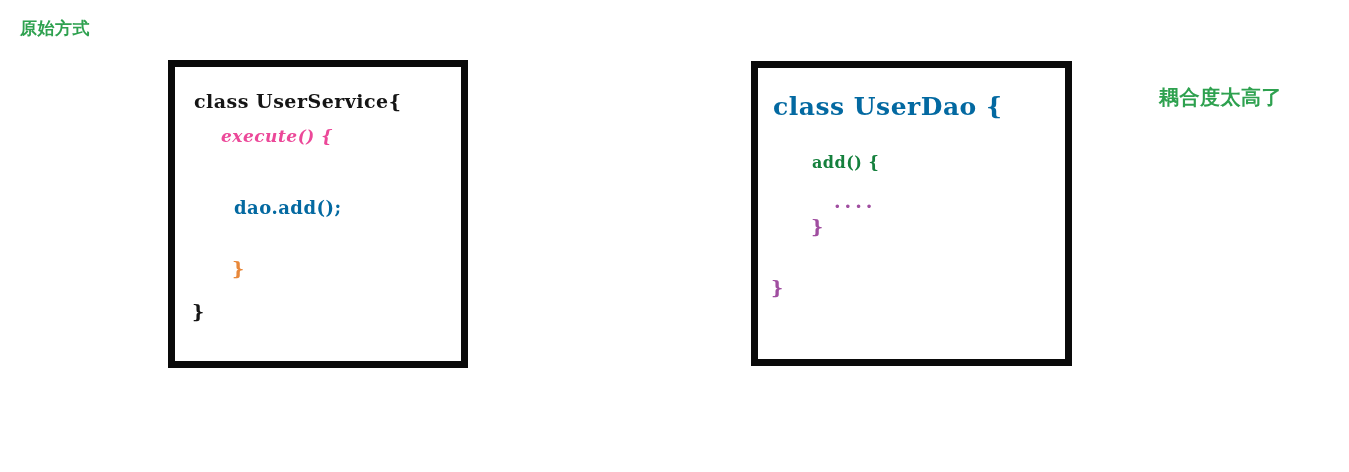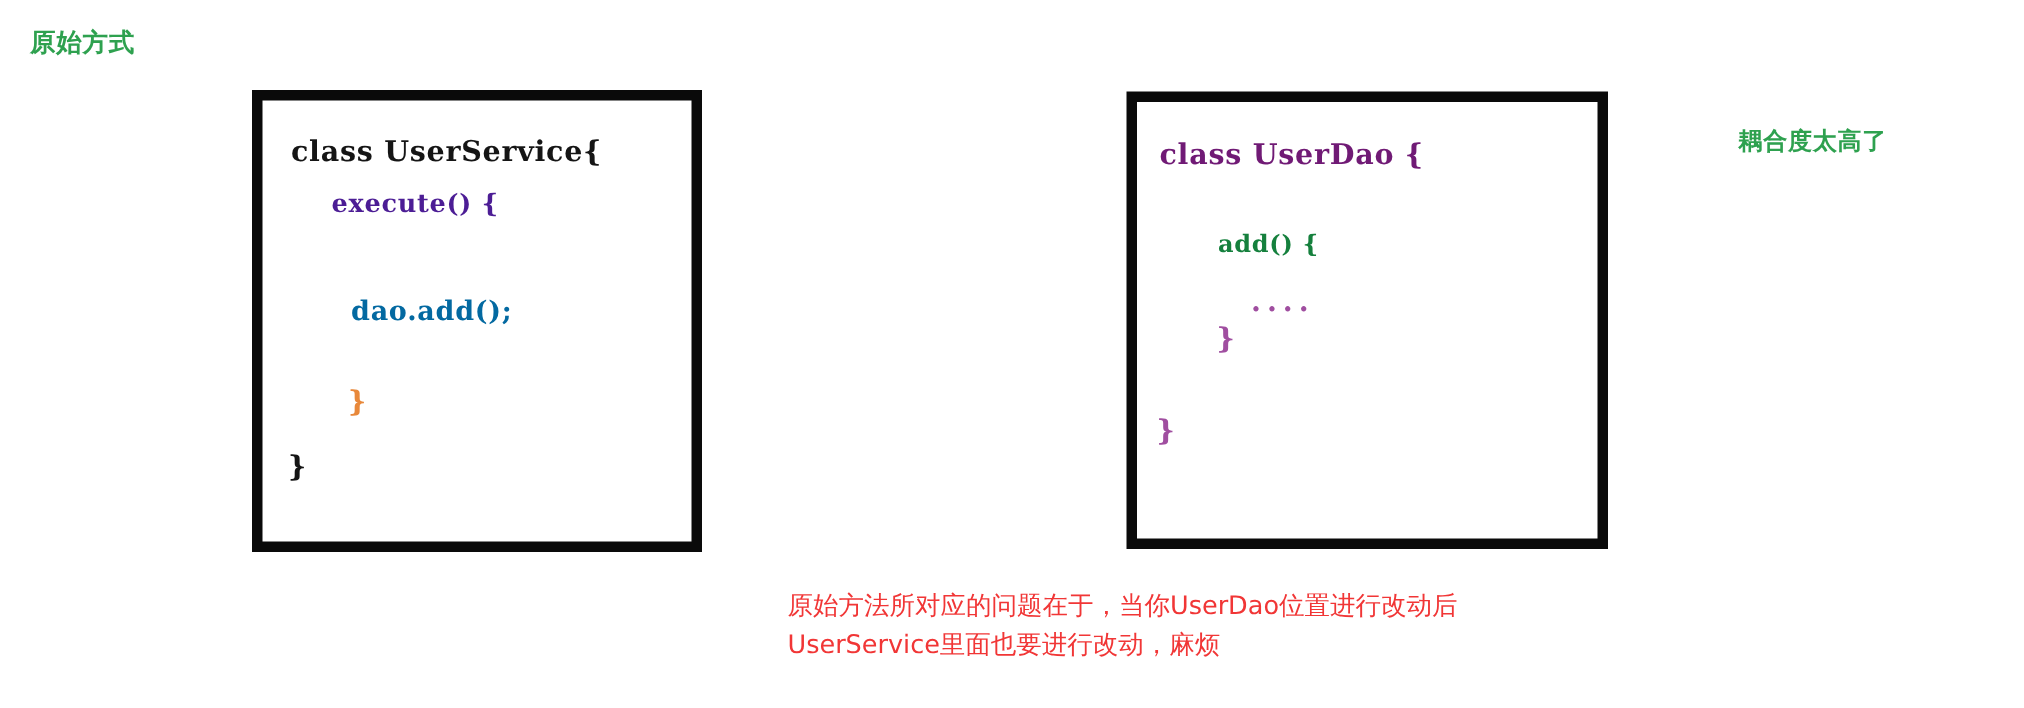--- a/index.html
+++ b/index.html
@@ -71,40 +71,40 @@
     position: absolute;
     font-family: "DejaVu Serif", "Liberation Serif", serif;
     font-weight: bold;
     white-space: pre;
     letter-spacing: 0.5px;
     pointer-events: auto;
   }
 
   
   .cl-1 { left: 178px; top:  90px; font-size: 19px; color: #151515; }
-  .cl-2 { left: 205px; top: 126px; font-size: 17px; color: #4c1d95; }
+  .cl-2 { left: 205px; top: 126px; font-size: 17px; color: #ec4899; font-style: italic; }
   .cl-3 { left: 218px; top: 165px; font-size: 18px; color: #dc2430; }
   .cl-4 { left: 218px; top: 197px; font-size: 18px; color: #0369a1; }
   .cl-5 { left: 216px; top: 257px; font-size: 19px; color: #e8883a; }
   .cl-6 { left: 176px; top: 300px; font-size: 19px; color: #151515; }
 
   
-  .cd-1 { left: 757px; top:  92px; font-size: 19px; color: #701a75; }
+  .cd-1 { left: 757px; top:  92px; font-size: 25px; color: #0369a1; }
   .cd-2 { left: 796px; top: 153px; font-size: 16px; color: #15803d; }
   .cd-3 { left: 818px; top: 190px; font-size: 19px; color: #a04ea0; letter-spacing: 4px; }
   .cd-4 { left: 795px; top: 215px; font-size: 19px; color: #a04ea0; }
   .cd-5 { left: 755px; top: 276px; font-size: 19px; color: #a04ea0; }
 
   
   .note-green {
     position: absolute;
     left: 1143px;
     top: 84px;
     font-family: "DejaVu Sans", sans-serif;
-    font-size: 16px;
+    font-size: 20px;
     font-weight: bold;
     color: #2ea14f;
     letter-spacing: 0.5px;
     white-space: nowrap;
   }
 
   
   .note-red {
     position: absolute;
     left: 509px;
@@ -139,18 +139,14 @@
 
     <div class="code-line cd-1">class UserDao {</div>
     <div class="code-line cd-2">add() {</div>
     <div class="code-line cd-3">....</div>
     <div class="code-line cd-4">}</div>
     <div class="code-line cd-5">}</div>
   </div>
 
   <div class="note-green">耦合度太高了</div>
 
-  <div class="note-red">
-    <div>原始方法所对应的问题在于，当你UserDao位置进行改动后</div>
-    <div>UserService里面也要进行改动，麻烦</div>
-  </div>
 
 </div>
 
 </body></html>

